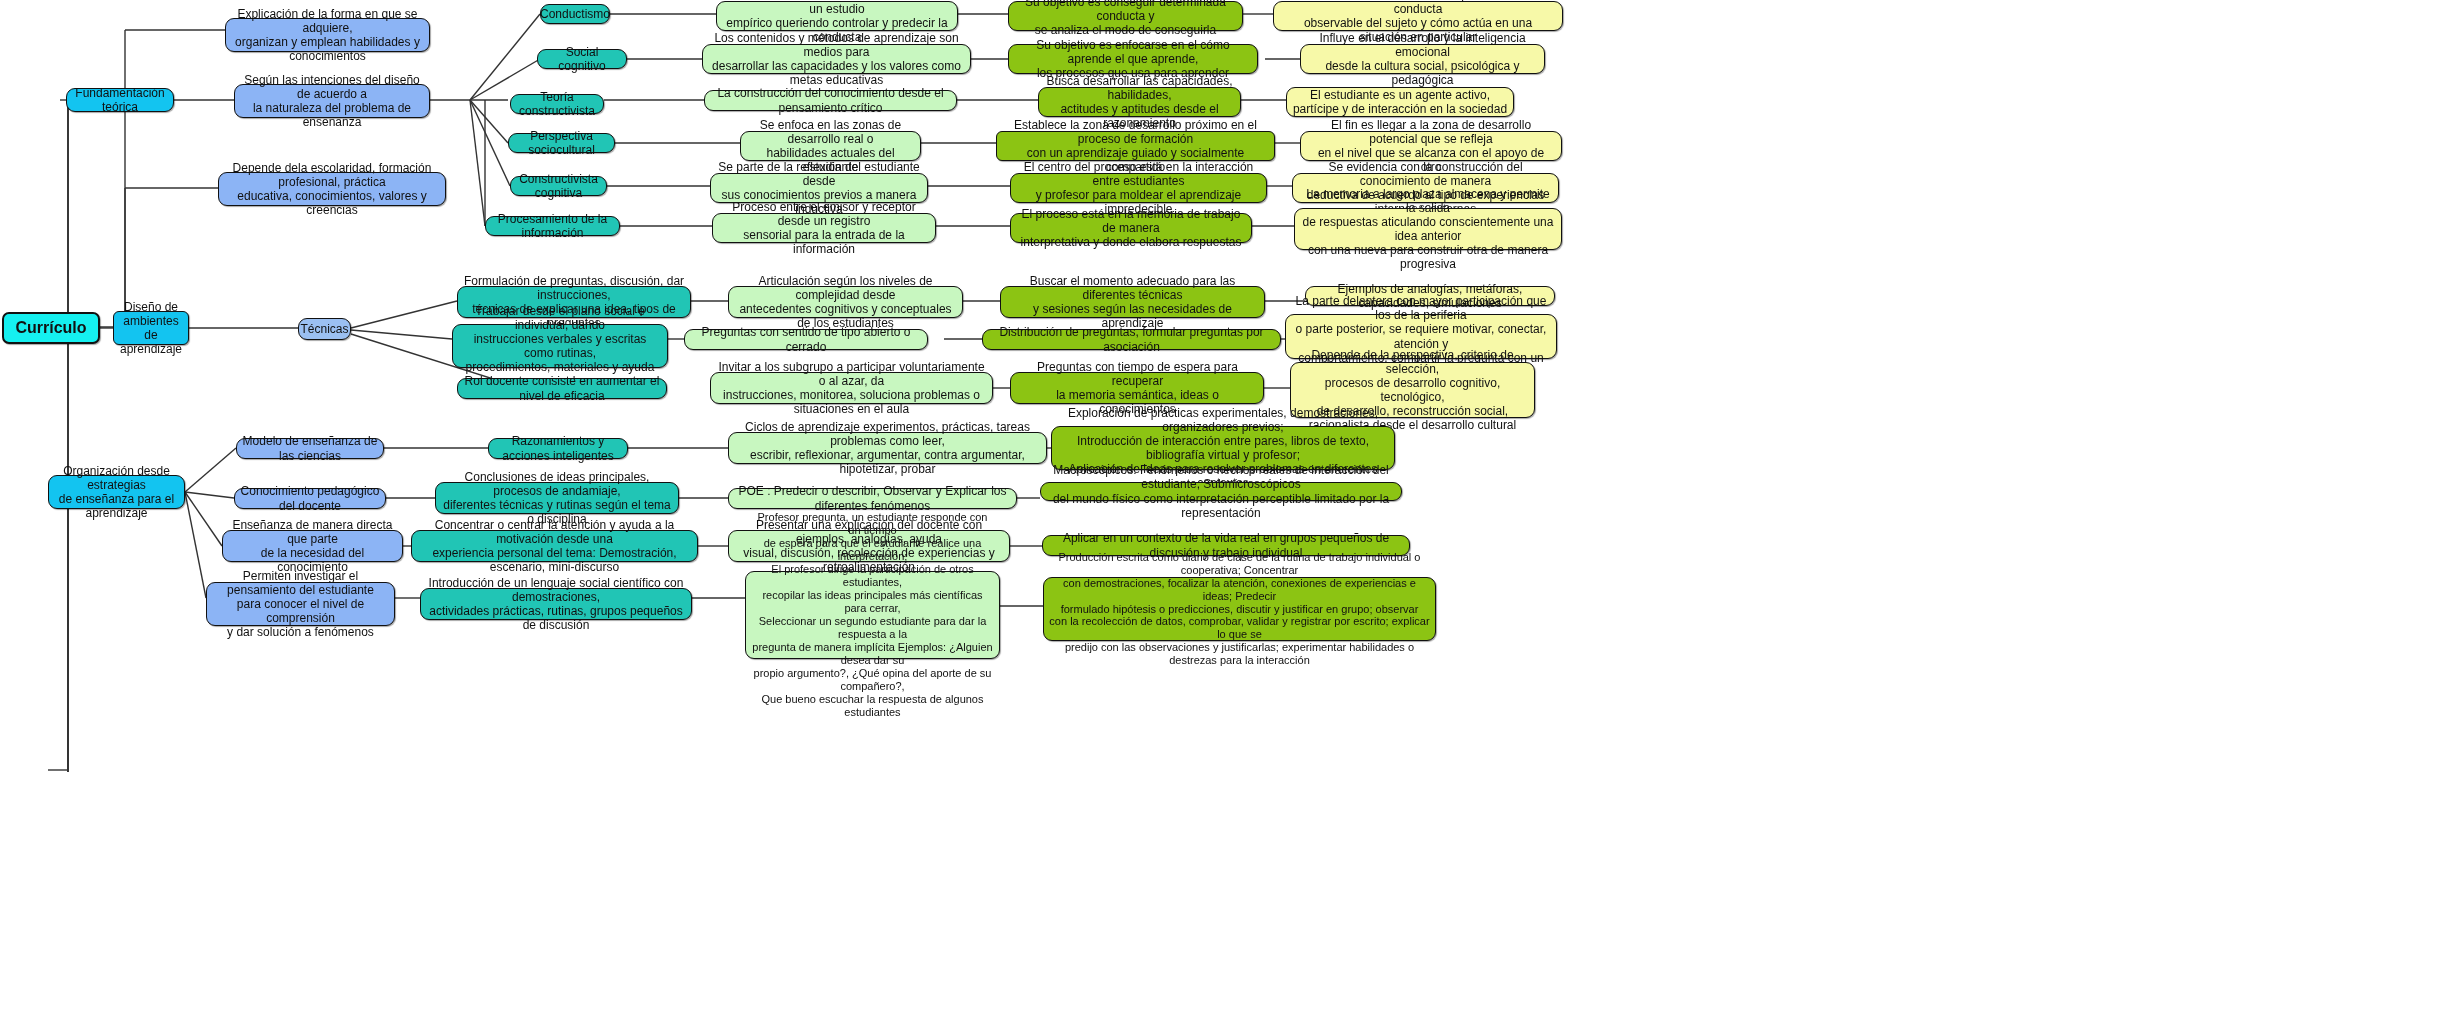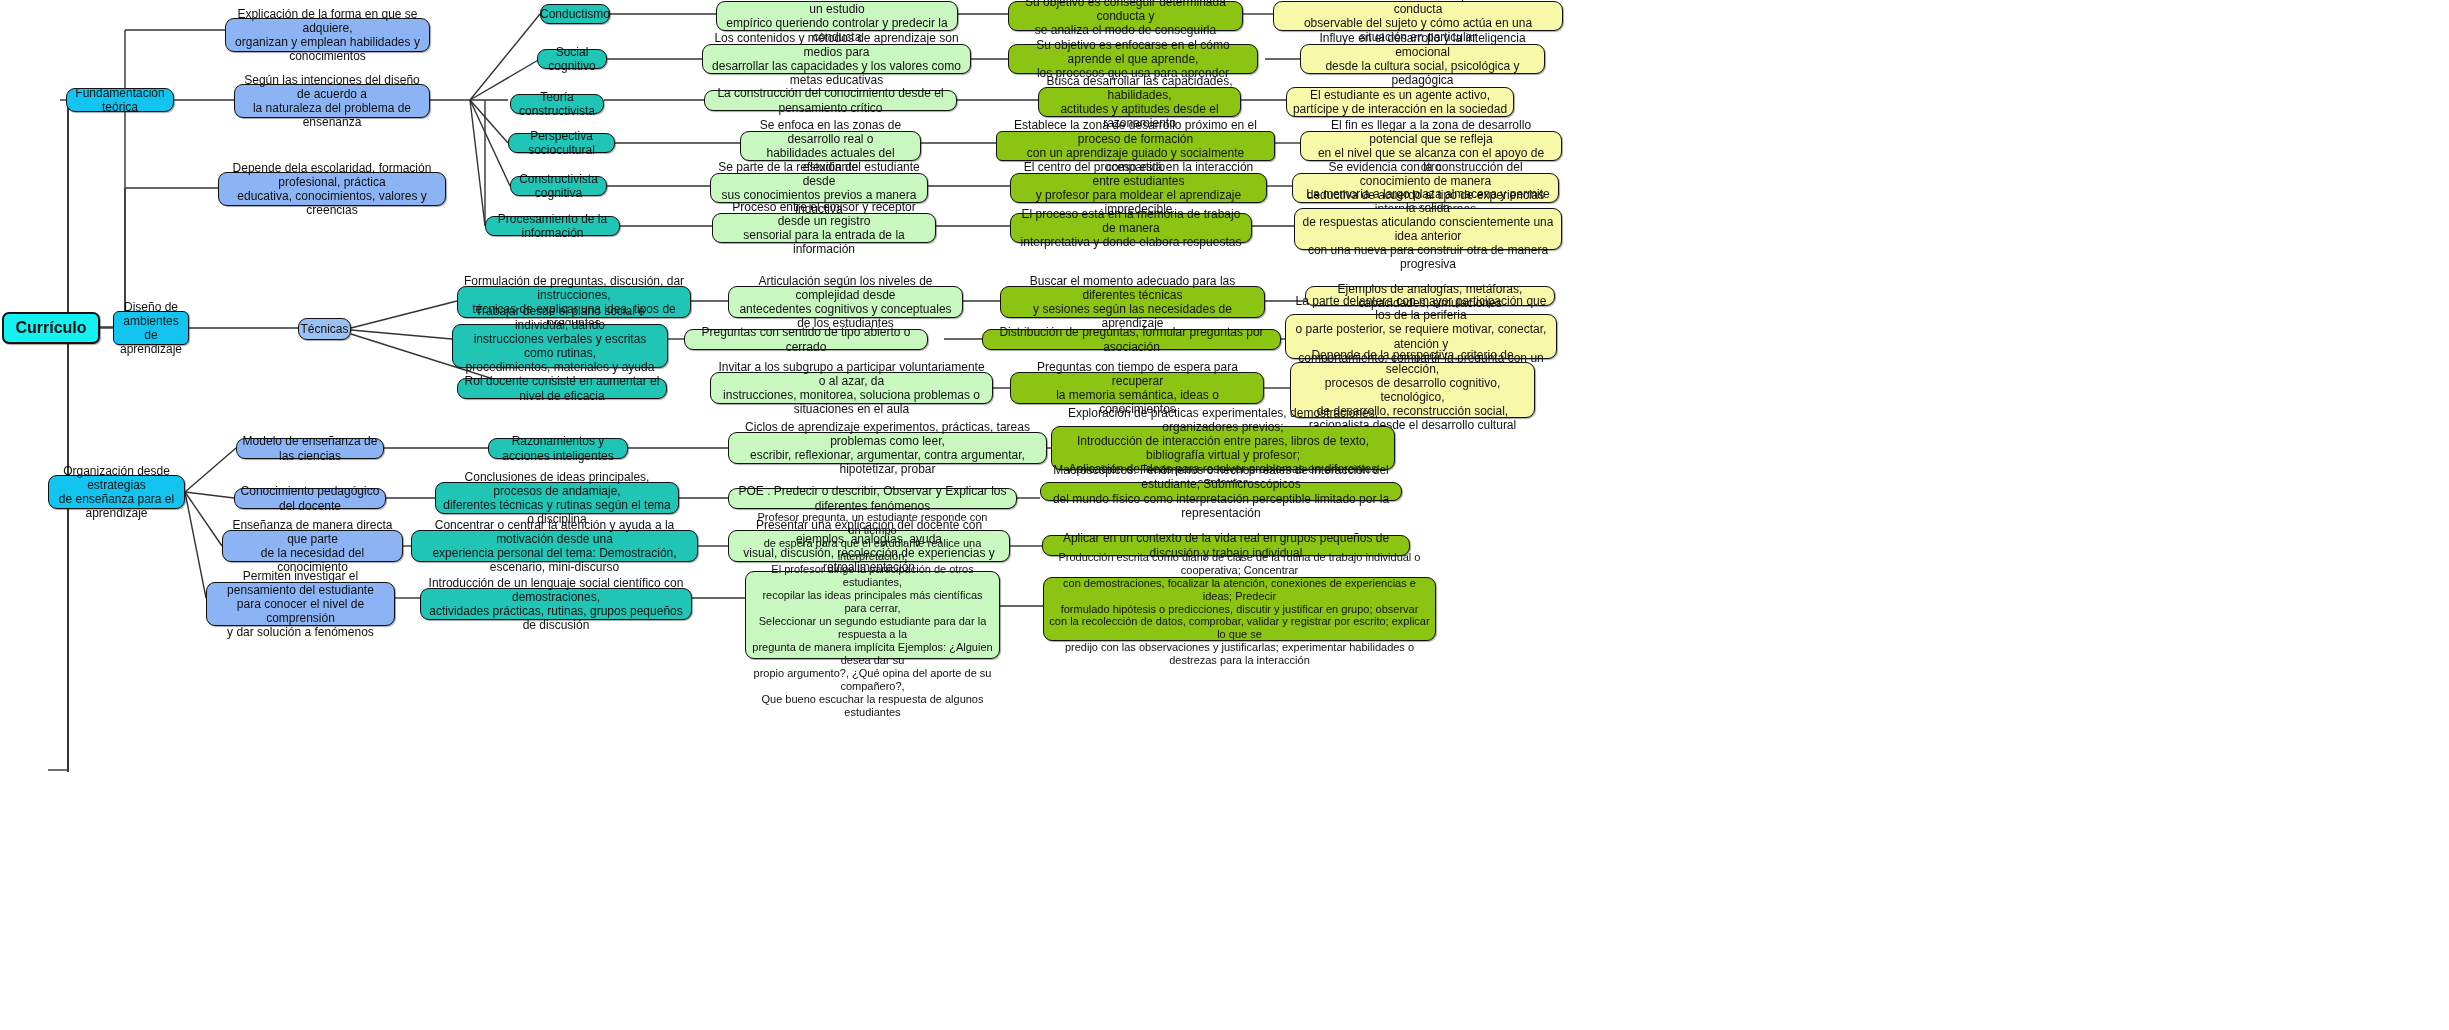--- a/index.html
+++ b/index.html
@@ -176,21 +176,21 @@
 educativa, conocimientos, valores y creencias</div>
 
   <div class="node c-teal s12" style="left:540px;top:4px;width:70px;height:20px;">Conductismo</div>
   <div class="node c-mint s12" style="left:716px;top:1px;width:242px;height:30px;">Se centra en la conducta observable con un estudio
 empírico queriendo controlar y predecir la conducta</div>
   <div class="node c-olive s12" style="left:1008px;top:1px;width:235px;height:30px;">Su objetivo es conseguir determinada conducta y
 se analiza el modo de conseguirla</div>
   <div class="node c-yellow s12" style="left:1273px;top:1px;width:290px;height:30px;">Su influencia en la educación es por el cambio de conducta
 observable del sujeto y cómo actúa en una situación en particular</div>
 
-  <div class="node c-teal s12" style="left:537px;top:49px;width:70px;height:20px;">Social cognitivo</div>
+  <div class="node c-teal s12" style="left:537px;top:49px;width:90px;height:20px;">Social cognitivo</div>
   <div class="node c-mint s12" style="left:702px;top:44px;width:269px;height:30px;">Los contenidos y métodos de aprendizaje son medios para
 desarrollar las capacidades y los valores como metas educativas</div>
   <div class="node c-olive s12" style="left:1008px;top:44px;width:250px;height:30px;">Su objetivo es enfocarse en el cómo aprende el que aprende,
 los procesos que usa para aprender</div>
   <div class="node c-yellow s12" style="left:1300px;top:44px;width:245px;height:30px;">Influye en el desarrollo y la inteligencia emocional
 desde la cultura social, psicológica y pedagógica</div>
 
   <div class="node c-teal s12" style="left:510px;top:94px;width:94px;height:20px;">Teoría constructivista</div>
   <div class="node c-mint s12" style="left:704px;top:90px;width:253px;height:21px;">La construcción del conocimiento desde el pensamiento crítico</div>
   <div class="node c-olive s12" style="left:1038px;top:87px;width:203px;height:30px;">Busca desarrollar las capacidades, habilidades,

